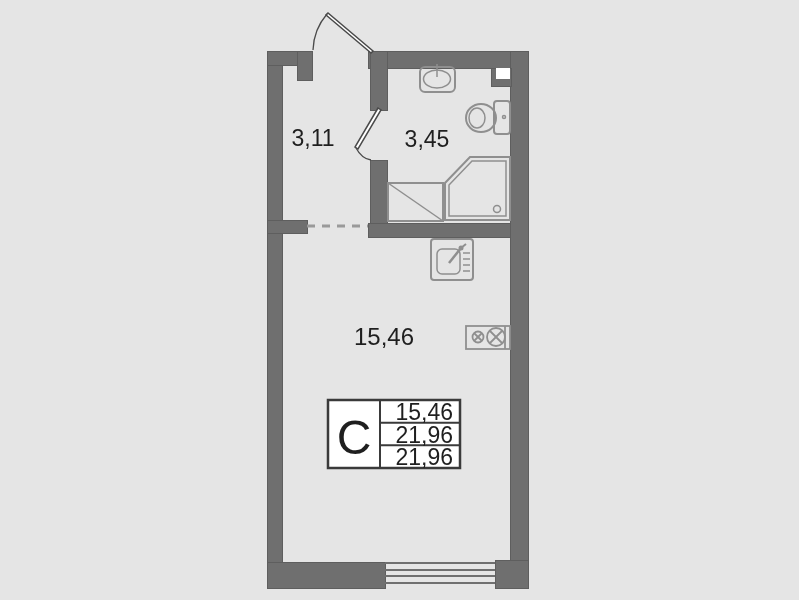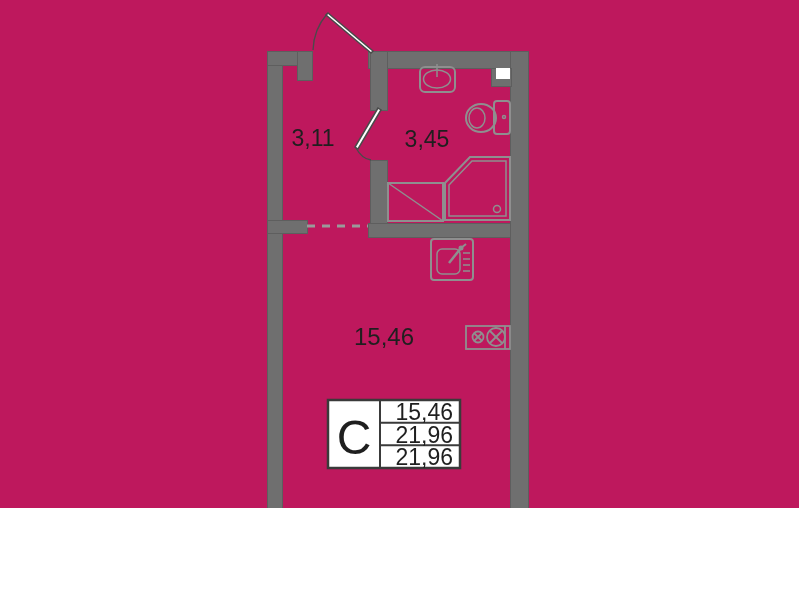--- a/index.html
+++ b/index.html
@@ -1,20 +1,20 @@
 <!DOCTYPE html>
 <html><head>
 <meta charset="utf-8">
 <style>
   html, body { margin: 0; padding: 0; background: #ffffff; }
   .canvas {
     position: relative;
     width: 799px;
-    height: 508px;
-    background: #be185d;
+    height: 600px;
+    background: #e5e5e5;
     overflow: hidden;
     font-family: "Liberation Sans", "DejaVu Sans", sans-serif;
   }
   svg { position: absolute; left: 0; top: 0; }
   .wall { fill: #6f6f6f; stroke: #5e5e5e; stroke-width: 1; }
   .fixture { fill: none; stroke: #8f8f8f; stroke-width: 2; }
   .fixture-thin { fill: none; stroke: #8f8f8f; stroke-width: 1.5; }
   .door-line { fill: #ffffff; stroke: #4a4a4a; stroke-width: 1.5; }
   .door-arc { fill: none; stroke: #4a4a4a; stroke-width: 1.3; }
   .dash-open { stroke: #9a9a9a; stroke-width: 3; stroke-dasharray: 8 7; }

